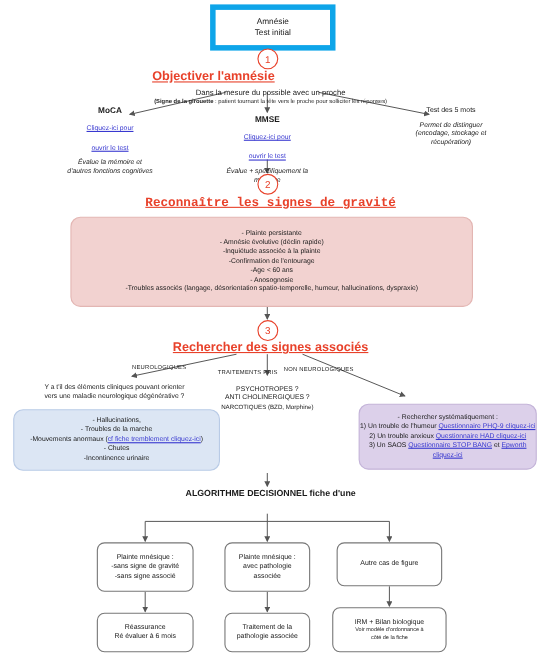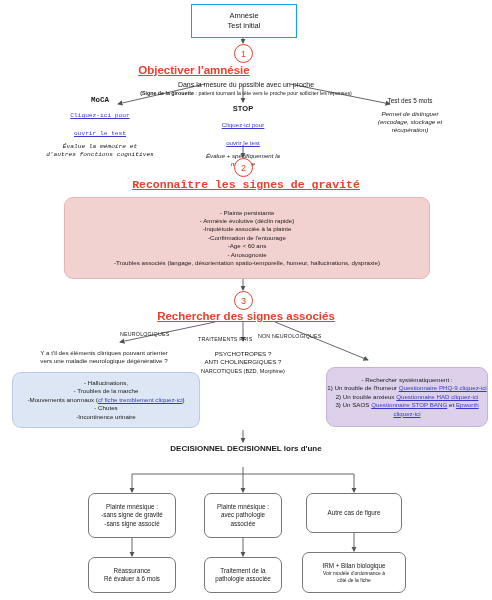--- a/index.html
+++ b/index.html
@@ -14,21 +14,21 @@
     font-family: "Liberation Sans", sans-serif;
     color: #1a1a1a;
     overflow: hidden;
   }
   .abs { position: absolute; }
   .ctr { text-align: center; }
 
   
   .topbox {
     left: 191px; top: 4px; width: 104px; height: 32px;
-    border: 1px solid #0ea5e9;
+    border: 5px solid #0ea5e9;
     background: #fff;
     display: flex; flex-direction: column;
     align-items: center; justify-content: center;
     font-size: 7.5px; line-height: 10px;
   }
 
   
   .step-circle {
     width: 17px; height: 17px;
     border: 1.2px solid #e8412a;
@@ -152,34 +152,34 @@
 </div>
 <div class="abs ctr" style="left:0; top:80px; width:492px;">
   <div class="sub-line">Dans la mesure du possible avec un proche</div>
 </div>
 <div class="abs ctr" style="left:0; top:90px; width:492px;">
   <div class="tiny">
     <span class="b">(Signe de la girouette</span><span> : patient tournant la tête vers le proche pour solliciter les réponses)</span>
   </div>
 </div>
 
-<div class="abs ctr" style="left:20px; top:96px; width:160px;font-family:Liberation Mono, monospace;">
+<div class="abs ctr" style="left:20px; top:96px; width:160px;">
   <div class="node-title">MoCA</div>
   <a class="link link-2l" href="#">
     <span>Cliquez-ici pour</span><br>
     <span>ouvrir le test</span>
   </a>
   <div class="node-sub" style="margin-top:3px;">
     <span>Évalue la mémoire et</span><br>
     <span>d'autres fonctions cognitives</span>
   </div>
 </div>
 
 <div class="abs ctr" style="left:183px; top:104px; width:120px;">
-  <div class="node-title">STOP</div>
+  <div class="node-title">MMSE</div>
   <a class="link link-2l" href="#">
     <span>Cliquez-ici pour</span><br>
     <span>ouvrir le test</span>
   </a>
   <div class="node-sub" style="margin-top:3px;">
     <span>Évalue + spécifiquement la</span><br>
     <span>mémoire</span>
   </div>
 </div>
 
@@ -251,21 +251,21 @@
   </div>
   <div class="panel-text">
     <span>2) Un trouble anxieux </span><a class="link" href="#">Questionnaire HAD cliquez-ici</a>
   </div>
   <div class="panel-text">
     <span>3) Un SAOS </span><a class="link" href="#">Questionnaire STOP BANG</a><span> et </span><a class="link" href="#">Epworth cliquez-ici</a>
   </div>
 </div>
 
 <div class="abs ctr" style="left:0; top:443px; width:492px;">
-  <div class="algo-title">DECISIONNEL DECISIONNEL lors d'une</div>
+  <div class="algo-title">ALGORITHME DECISIONNEL fiche d'une</div>
 </div>
 
 <div class="abs rbox" style="left:88px; top:493px; width:88px; height:45px;">
   <div>Plainte mnésique :</div>
   <div>-sans signe de gravité</div>
   <div>-sans signe associé</div>
 </div>
 <div class="abs rbox" style="left:204px; top:493px; width:78px; height:45px;">
   <div>Plainte mnésique :</div>
   <div>avec pathologie</div>

